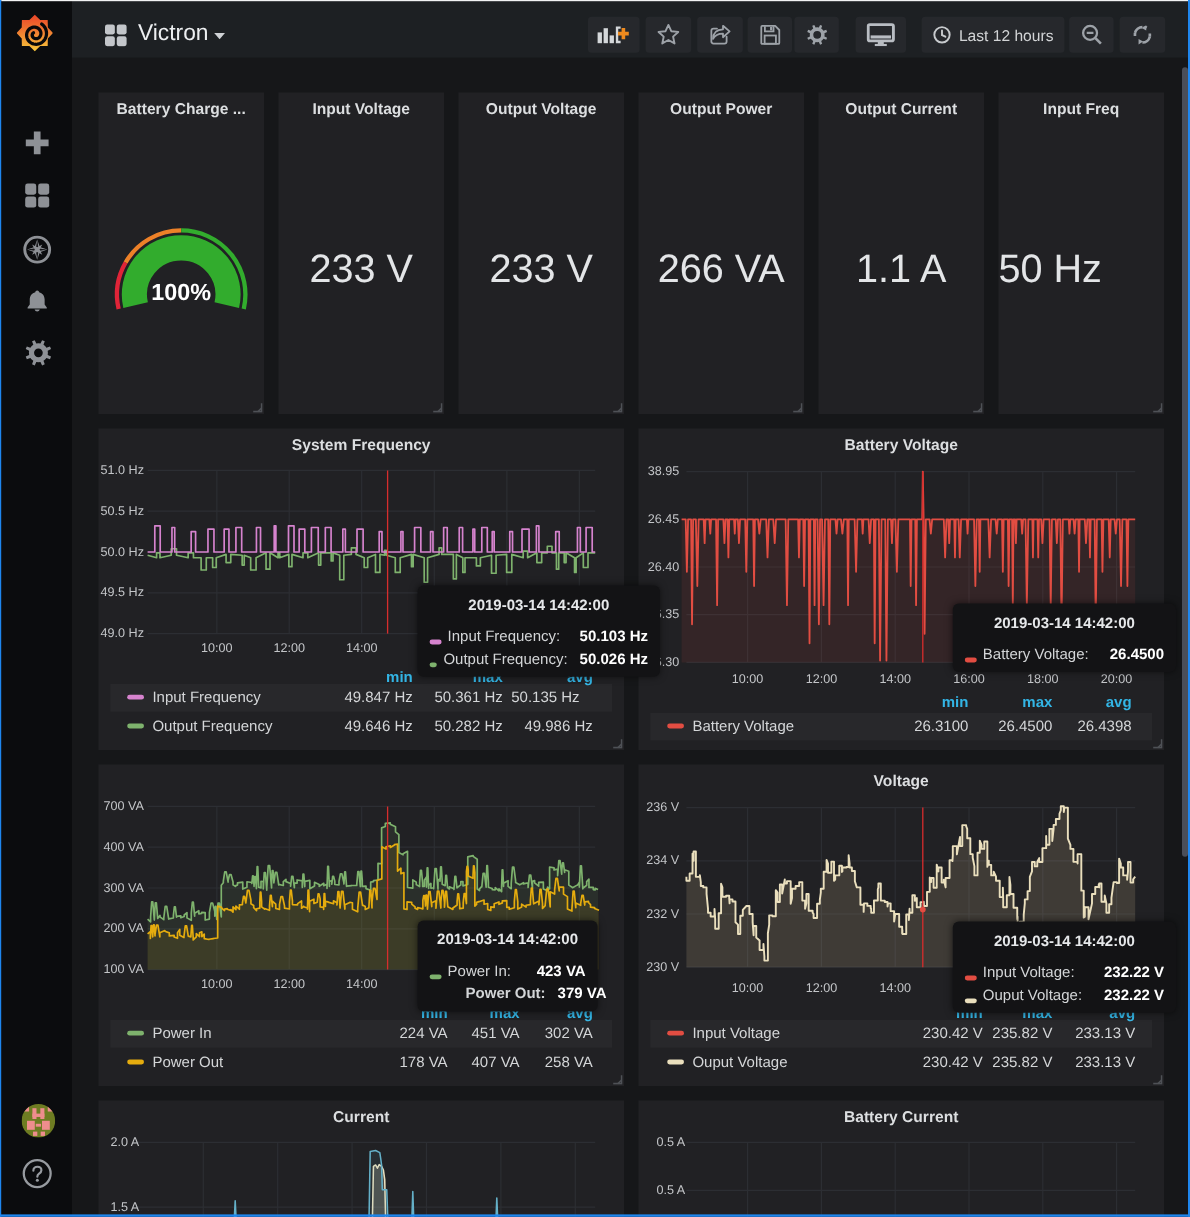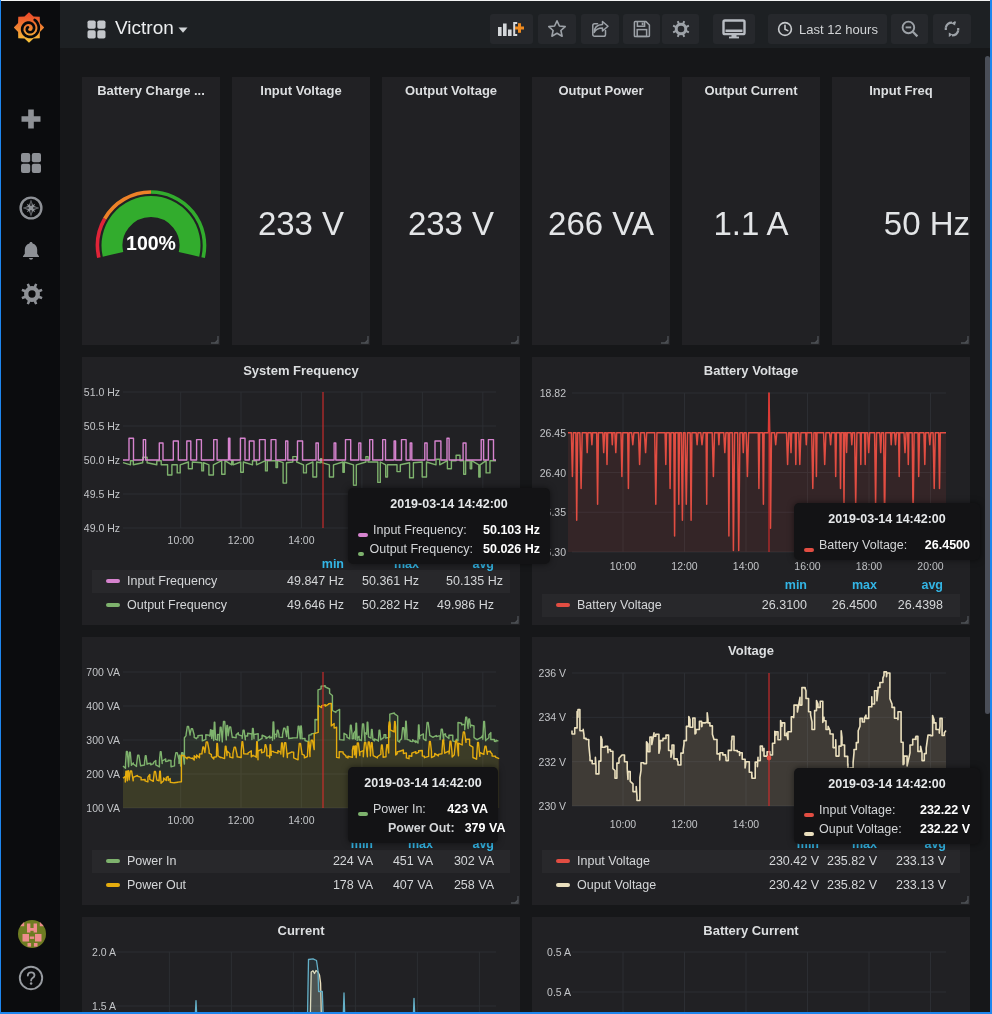--- a/index.html
+++ b/index.html
@@ -194,21 +194,21 @@
 <div class="panel" style="left:682px;top:77px;width:138px;height:268px">
     <div class="ptitle">Output Current</div>
     <div style="position:absolute;left:0;right:0;top:128px;text-align:center;font-size:33px;color:#e3e5e7">1.1 A</div>
     <svg style="position:absolute;left:127px;top:257px" width="10" height="10" viewBox="0 0 10 10">
       <path d="M9 2 L9 9 L2 9" fill="none" stroke="#4e5156" stroke-width="1.3"></path>
       <path d="M9 6 L6 9" fill="none" stroke="#4e5156" stroke-width="1.3"></path>
     </svg>
   </div>
 <div class="panel" style="left:832px;top:77px;width:138px;height:268px">
     <div class="ptitle">Input Freq</div>
-    <div style="position:absolute;left:0;right:0;top:128px;text-align:right;font-size:33px;color:#e3e5e7">50 Hz</div>
+    <div style="position:absolute;left:0;right:0;top:128px;text-align:left;font-size:33px;color:#e3e5e7">50 Hz</div>
     <svg style="position:absolute;left:127px;top:257px" width="10" height="10" viewBox="0 0 10 10">
       <path d="M9 2 L9 9 L2 9" fill="none" stroke="#4e5156" stroke-width="1.3"></path>
       <path d="M9 6 L6 9" fill="none" stroke="#4e5156" stroke-width="1.3"></path>
     </svg>
   </div>
 <div class="panel" style="left:82px;top:357px;width:438px;height:268px">
     <div class="ptitle">System Frequency</div>
     <svg style="position:absolute;left:0;top:0" width="438" height="268">
       <line x1="98.7" y1="35" x2="98.7" y2="171" stroke="#2c2e33"></line>
       <line x1="159" y1="35" x2="159" y2="171" stroke="#2c2e33"></line>
@@ -235,21 +235,21 @@
     <div class="axlab" style="left:80.7px;top:177px;width:36px;text-align:center">10:00</div>
     <div class="axlab" style="left:141.0px;top:177px;width:36px;text-align:center">12:00</div>
     <div class="axlab" style="left:201.4px;top:177px;width:36px;text-align:center">14:00</div>
     <div class="leghead" style="right:176px;top:200px">min</div>
     <div class="leghead" style="right:101px;top:200px">max</div>
     <div class="leghead" style="right:26px;top:200px">avg</div>
     <div style="position:absolute;left:10px;right:10px;top:213px;height:23px;background:rgba(255,255,255,0.035);"></div>
     <div class="leg" style="left:24px;top:217px"><span class="sw" style="background:#d683ce"></span>Input Frequency</div>
     <div class="leg" style="right:176px;top:217px">49.847 Hz</div>
     <div class="leg" style="right:101px;top:217px">50.361 Hz</div>
-    <div class="leg" style="right:17px;top:217px">50.135 Hz</div>
+    <div class="leg" style="right:37px;top:217px">50.135 Hz</div>
     <div style="position:absolute;left:10px;right:10px;top:237px;height:23px;"></div>
     <div class="leg" style="left:24px;top:241px"><span class="sw" style="background:#7eb26d"></span>Output Frequency</div>
     <div class="leg" style="right:176px;top:241px">49.646 Hz</div>
     <div class="leg" style="right:101px;top:241px">50.282 Hz</div>
     <div class="leg" style="right:26px;top:241px">49.986 Hz</div>
     <svg style="position:absolute;left:427px;top:257px" width="10" height="10" viewBox="0 0 10 10">
       <path d="M9 2 L9 9 L2 9" fill="none" stroke="#4e5156" stroke-width="1.3"></path>
       <path d="M9 6 L6 9" fill="none" stroke="#4e5156" stroke-width="1.3"></path>
     </svg>
   </div>
@@ -266,21 +266,21 @@
       <line x1="40" y1="75.75" x2="414" y2="75.75" stroke="#2c2e33"></line>
       <line x1="40" y1="115.5" x2="414" y2="115.5" stroke="#2c2e33"></line>
       <line x1="40" y1="155.25" x2="414" y2="155.25" stroke="#2c2e33"></line>
       <line x1="40" y1="195" x2="414" y2="195" stroke="#2c2e33"></line>
       <g transform="translate(-532,-357)">
         <polygon points="568.0,552.0 568.0,432.8 571.4,432.8 572.4,476.5 573.4,432.8 575.9,432.8 576.7,520.2 577.6,432.8 579.9,432.8 581.1,488.4 582.2,432.8 586.4,432.8 587.2,452.6 587.9,432.8 591.1,432.8 591.9,444.7 592.6,432.8 596.7,432.8 597.6,504.3 598.4,432.8 602.8,432.8 603.7,452.6 604.6,432.8 606.3,432.8 607.0,464.5 607.7,432.8 611.7,432.8 612.3,444.7 612.9,432.8 614.9,432.8 615.8,452.6 616.7,432.8 621.0,432.8 621.9,476.5 622.8,432.8 627.7,432.8 628.4,488.4 629.1,432.8 631.7,432.8 632.8,444.7 633.9,432.8 635.8,432.8 638.5,432.8 639.6,464.5 640.7,432.8 644.4,432.8 645.6,452.6 646.7,432.8 650.2,432.8 654.7,432.8 655.8,504.3 656.9,432.8 661.2,432.8 665.1,432.8 665.8,464.5 666.5,432.8 669.4,432.8 670.1,488.4 670.9,432.8 673.8,432.8 674.6,536.1 675.3,432.8 678.2,432.8 678.8,504.3 679.4,432.8 681.3,432.8 682.4,520.2 683.4,432.8 685.1,432.8 686.3,504.3 687.5,432.8 690.2,432.8 691.1,520.2 691.9,432.8 696.2,432.8 697.1,444.7 698.0,432.8 700.8,432.8 702.0,444.7 703.2,432.8 706.1,432.8 706.7,504.3 707.3,432.8 712.2,432.8 713.4,476.5 714.5,432.8 718.3,432.8 718.9,444.7 719.5,432.8 722.6,432.8 723.8,432.8 724.8,452.6 725.9,432.8 728.2,432.8 728.9,536.1 729.6,432.8 732.4,432.8 733.4,550.4 734.6,432.8 737.7,432.8 738.7,550.4 739.9,432.8 742.5,432.8 743.3,452.6 744.1,432.8 746.2,432.8 747.4,476.5 748.6,432.8 752.7,432.8 756.1,432.8 758.3,432.8 758.9,488.4 759.6,432.8 762.7,432.8 763.4,504.3 764.1,432.8 768.5,432.8 769.0,393.0 769.7,432.8 770.5,528.2 771.5,432.8 774.6,432.8 775.7,444.7 776.8,432.8 780.5,432.8 783.0,432.8 786.5,432.8 787.6,464.5 788.7,432.8 790.2,432.8 791.0,452.6 791.7,432.8 795.2,432.8 795.8,464.5 796.4,432.8 798.8,432.8 799.8,464.5 800.9,432.8 803.4,432.8 805.7,432.8 806.3,444.7 806.9,432.8 811.7,432.8 812.8,488.4 813.9,432.8 815.8,432.8 816.4,476.5 817.0,432.8 819.1,432.8 823.6,432.8 824.7,464.5 825.9,432.8 829.6,432.8 830.6,444.7 831.5,432.8 835.0,432.8 835.7,476.5 836.4,432.8 839.9,432.8 840.5,488.4 841.2,432.8 843.4,432.8 844.0,504.3 844.6,432.8 846.0,432.8 846.6,452.6 847.2,432.8 851.0,432.8 851.8,444.7 852.6,432.8 854.6,432.8 855.7,504.3 856.9,432.8 860.3,432.8 860.8,464.5 861.3,432.8 864.6,432.8 865.2,464.5 865.8,432.8 867.7,432.8 868.7,452.6 869.7,432.8 874.6,432.8 875.6,504.3 876.6,432.8 879.8,432.8 880.7,452.6 881.6,432.8 883.6,432.8 884.6,520.2 885.7,432.8 890.6,432.8 891.2,444.7 891.9,432.8 894.6,432.8 895.5,444.7 896.4,432.8 898.6,432.8 899.2,476.5 899.7,432.8 904.0,432.8 905.0,452.6 906.1,432.8 907.7,432.8 908.3,464.5 908.9,432.8 912.2,432.8 913.1,520.2 914.1,432.8 918.0,432.8 918.7,476.5 919.5,432.8 923.9,432.8 924.8,464.5 925.6,432.8 928.8,432.8 929.8,444.7 930.8,432.8 933.1,432.8 934.2,488.4 935.3,432.8 938.7,432.8 939.5,488.4 940.3,432.8 942.6,432.8 946.0,432.8 946.0,552.0" fill="#e24d42" fill-opacity="0.1" stroke="none"></polygon>
         <polyline points="568.0,432.8 571.4,432.8 572.4,476.5 573.4,432.8 575.9,432.8 576.7,520.2 577.6,432.8 579.9,432.8 581.1,488.4 582.2,432.8 586.4,432.8 587.2,452.6 587.9,432.8 591.1,432.8 591.9,444.7 592.6,432.8 596.7,432.8 597.6,504.3 598.4,432.8 602.8,432.8 603.7,452.6 604.6,432.8 606.3,432.8 607.0,464.5 607.7,432.8 611.7,432.8 612.3,444.7 612.9,432.8 614.9,432.8 615.8,452.6 616.7,432.8 621.0,432.8 621.9,476.5 622.8,432.8 627.7,432.8 628.4,488.4 629.1,432.8 631.7,432.8 632.8,444.7 633.9,432.8 635.8,432.8 638.5,432.8 639.6,464.5 640.7,432.8 644.4,432.8 645.6,452.6 646.7,432.8 650.2,432.8 654.7,432.8 655.8,504.3 656.9,432.8 661.2,432.8 665.1,432.8 665.8,464.5 666.5,432.8 669.4,432.8 670.1,488.4 670.9,432.8 673.8,432.8 674.6,536.1 675.3,432.8 678.2,432.8 678.8,504.3 679.4,432.8 681.3,432.8 682.4,520.2 683.4,432.8 685.1,432.8 686.3,504.3 687.5,432.8 690.2,432.8 691.1,520.2 691.9,432.8 696.2,432.8 697.1,444.7 698.0,432.8 700.8,432.8 702.0,444.7 703.2,432.8 706.1,432.8 706.7,504.3 707.3,432.8 712.2,432.8 713.4,476.5 714.5,432.8 718.3,432.8 718.9,444.7 719.5,432.8 722.6,432.8 723.8,432.8 724.8,452.6 725.9,432.8 728.2,432.8 728.9,536.1 729.6,432.8 732.4,432.8 733.4,550.4 734.6,432.8 737.7,432.8 738.7,550.4 739.9,432.8 742.5,432.8 743.3,452.6 744.1,432.8 746.2,432.8 747.4,476.5 748.6,432.8 752.7,432.8 756.1,432.8 758.3,432.8 758.9,488.4 759.6,432.8 762.7,432.8 763.4,504.3 764.1,432.8 768.5,432.8 769.0,393.0 769.7,432.8 770.5,528.2 771.5,432.8 774.6,432.8 775.7,444.7 776.8,432.8 780.5,432.8 783.0,432.8 786.5,432.8 787.6,464.5 788.7,432.8 790.2,432.8 791.0,452.6 791.7,432.8 795.2,432.8 795.8,464.5 796.4,432.8 798.8,432.8 799.8,464.5 800.9,432.8 803.4,432.8 805.7,432.8 806.3,444.7 806.9,432.8 811.7,432.8 812.8,488.4 813.9,432.8 815.8,432.8 816.4,476.5 817.0,432.8 819.1,432.8 823.6,432.8 824.7,464.5 825.9,432.8 829.6,432.8 830.6,444.7 831.5,432.8 835.0,432.8 835.7,476.5 836.4,432.8 839.9,432.8 840.5,488.4 841.2,432.8 843.4,432.8 844.0,504.3 844.6,432.8 846.0,432.8 846.6,452.6 847.2,432.8 851.0,432.8 851.8,444.7 852.6,432.8 854.6,432.8 855.7,504.3 856.9,432.8 860.3,432.8 860.8,464.5 861.3,432.8 864.6,432.8 865.2,464.5 865.8,432.8 867.7,432.8 868.7,452.6 869.7,432.8 874.6,432.8 875.6,504.3 876.6,432.8 879.8,432.8 880.7,452.6 881.6,432.8 883.6,432.8 884.6,520.2 885.7,432.8 890.6,432.8 891.2,444.7 891.9,432.8 894.6,432.8 895.5,444.7 896.4,432.8 898.6,432.8 899.2,476.5 899.7,432.8 904.0,432.8 905.0,452.6 906.1,432.8 907.7,432.8 908.3,464.5 908.9,432.8 912.2,432.8 913.1,520.2 914.1,432.8 918.0,432.8 918.7,476.5 919.5,432.8 923.9,432.8 924.8,464.5 925.6,432.8 928.8,432.8 929.8,444.7 930.8,432.8 933.1,432.8 934.2,488.4 935.3,432.8 938.7,432.8 939.5,488.4 940.3,432.8 942.6,432.8 946.0,432.8" fill="none" stroke="#e24d42" stroke-width="1.5" stroke-opacity="1.0" stroke-linejoin="round" stroke-linecap="butt"></polyline>
         <line x1="769" y1="393" x2="769" y2="552" stroke="#d62d2d" stroke-width="1.1"></line>
       </g>
     </svg>
-    <div class="axlab" style="right:404px;top:30.0px">18.82</div>
+    <div class="axlab" style="right:404px;top:30.0px">38.95</div>
     <div class="axlab" style="right:404px;top:69.8px">26.45</div>
     <div class="axlab" style="right:404px;top:109.5px">26.40</div>
     <div class="axlab" style="right:404px;top:149.2px">26.35</div>
     <div class="axlab" style="right:404px;top:189.0px">26.30</div>
     <div class="axlab" style="left:73.0px;top:203px;width:36px;text-align:center">10:00</div>
     <div class="axlab" style="left:134.5px;top:203px;width:36px;text-align:center">12:00</div>
     <div class="axlab" style="left:196.0px;top:203px;width:36px;text-align:center">14:00</div>
     <div class="axlab" style="left:257.5px;top:203px;width:36px;text-align:center">16:00</div>
     <div class="axlab" style="left:319.0px;top:203px;width:36px;text-align:center">18:00</div>
     <div class="axlab" style="left:380.5px;top:203px;width:36px;text-align:center">20:00</div>

